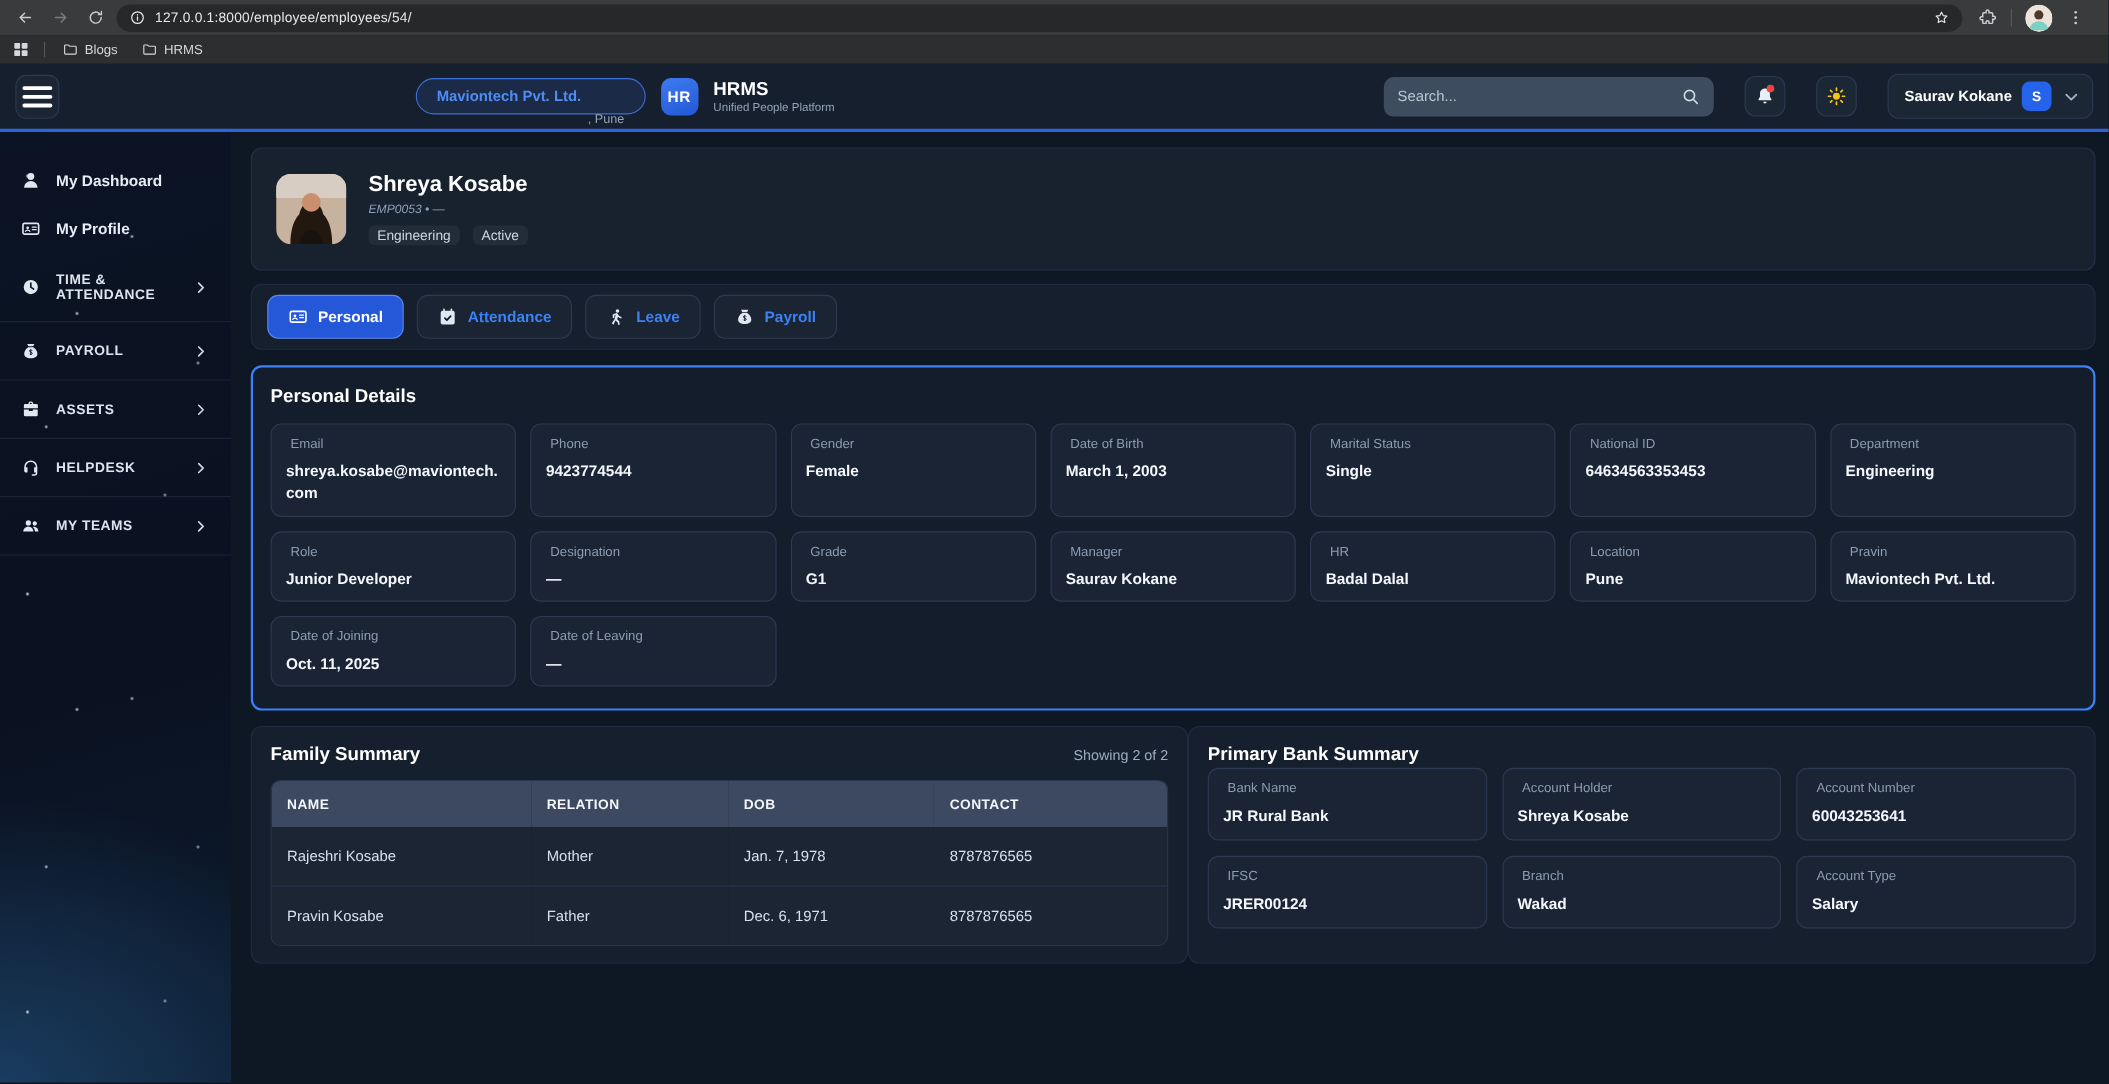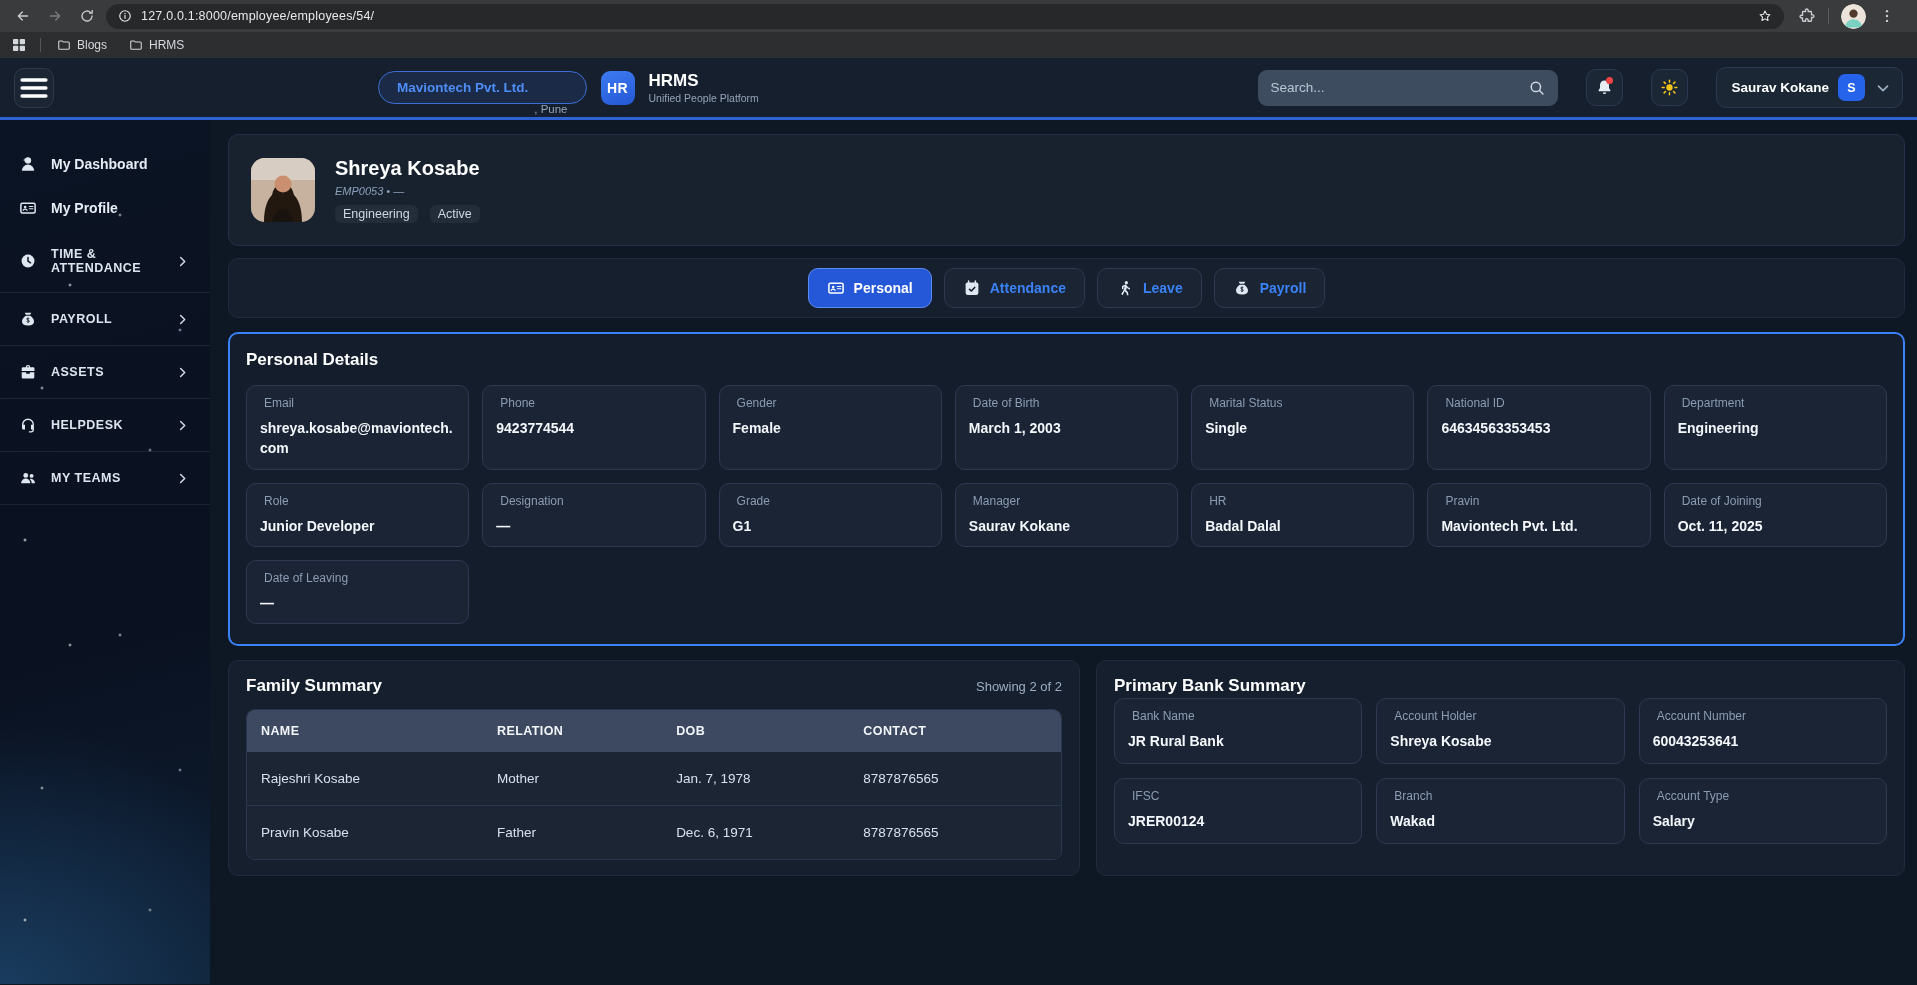--- a/index.html
+++ b/index.html
@@ -95,37 +95,37 @@
   
   .profile-card{background:var(--card2);border:1px solid #223048;border-radius:10px;padding:18px 22px;display:flex;gap:20px;align-items:center;height:112px;}
   .avatar{width:64px;height:64px;border-radius:14px;overflow:hidden;flex:none;}
   .avatar svg{width:100%;height:100%;display:block;}
   .p-name{font-size:20px;font-weight:bold;color:#fff;}
   .p-emp{font-size:11px;color:#8ba0ba;margin-top:5px;font-style:italic;}
   .p-badges{display:flex;gap:12px;margin-top:8px;}
   .pbadge{font-size:12.5px;color:#cdd7e3;background:rgba(255,255,255,.05);padding:2px 8px;border-radius:6px;}
 
   
-  .tabs-card{background:var(--card);border:1px solid #1f2c40;border-radius:10px;margin-top:12px;padding:9px 14px;display:flex;gap:12px;justify-content:center;}
+  .tabs-card{background:var(--card);border:1px solid #1f2c40;border-radius:10px;margin-top:12px;padding:9px 14px;display:flex;gap:12px;}
   .tab{display:flex;align-items:center;gap:9px;height:40px;padding:0 18px;border-radius:10px;background:#1a2433;border:1px solid #2c3a50;color:#3b82f6;font-size:14px;font-weight:bold;cursor:pointer;font-family:"Liberation Sans",sans-serif;}
   .tab .icon{color:#dfe7f0;}
   .tab.active{background:#2458d8;border:1.5px solid #5b8cf0;color:#fff;}
   .tab.active .icon{color:#fff;}
 
   
   .details-card{margin-top:14px;background:#131d2c;border:2px solid var(--accent-border);border-radius:10px;padding:16px 16px 20px;}
   .card-title{font-size:17px;font-weight:bold;color:#fff;}
   .fields-grid{display:grid;grid-template-columns:repeat(7,1fr);gap:13px;margin-top:15px;}
   .field-box{background:var(--box-bg);border:1px solid var(--box-border);border-radius:10px;padding:10px 13px;min-height:62px;}
   .fields-grid .field-box{min-height:64px;}
   .field-label{font-size:12px;color:var(--muted);padding-left:4px;}
   .field-value{font-size:14px;font-weight:bold;color:#f4f7fb;margin-top:8px;word-break:break-all;line-height:1.45;}
 
   
-  .bottom-row{display:flex;gap:16px;margin-top:14px;}
+  .bottom-row{display:flex;margin-top:14px;}
   .family-card{width:852px;flex:none;background:var(--card);border:1px solid #1f2c40;border-radius:10px;padding:15px 17px;}
   .bank-card{flex:1;background:var(--card);border:1px solid #1f2c40;border-radius:10px;padding:15px 17px;}
   .family-head{display:flex;align-items:center;justify-content:space-between;}
   .showing{font-size:13px;color:var(--muted2);}
   .table-wrap{margin-top:13px;border-radius:9px;overflow:hidden;border:1px solid #2a3750;}
   table{width:100%;border-collapse:collapse;}
   thead tr{background:#3d4960;margin-top:21px;}
   th{text-align:left;font-size:12.5px;color:#f2f5f9;padding:14px 14px;letter-spacing:.4px;}
   td{font-size:13.5px;color:#d7e0ec;padding:19px 14px;background:#1b2534;}
   tbody tr:not(:last-child) td{border-bottom:1px solid #2a3750;}
@@ -482,20 +482,24 @@
             <div class="field-label">Grade</div>
             <div class="field-value">G1</div>
           </div>
           <div class="field-box">
             <div class="field-label">Manager</div>
             <div class="field-value">Saurav Kokane</div>
           </div>
           <div class="field-box">
             <div class="field-label">HR</div>
             <div class="field-value">Badal Dalal</div>
+          </div>
+          <div class="field-box">
+            <div class="field-label">Location</div>
+            <div class="field-value">Pune</div>
           </div>
           <div class="field-box">
             <div class="field-label">Pravin</div>
             <div class="field-value">Maviontech Pvt. Ltd.</div>
           </div>
           <div class="field-box">
             <div class="field-label">Date of Joining</div>
             <div class="field-value">Oct. 11, 2025</div>
           </div>
           <div class="field-box">

